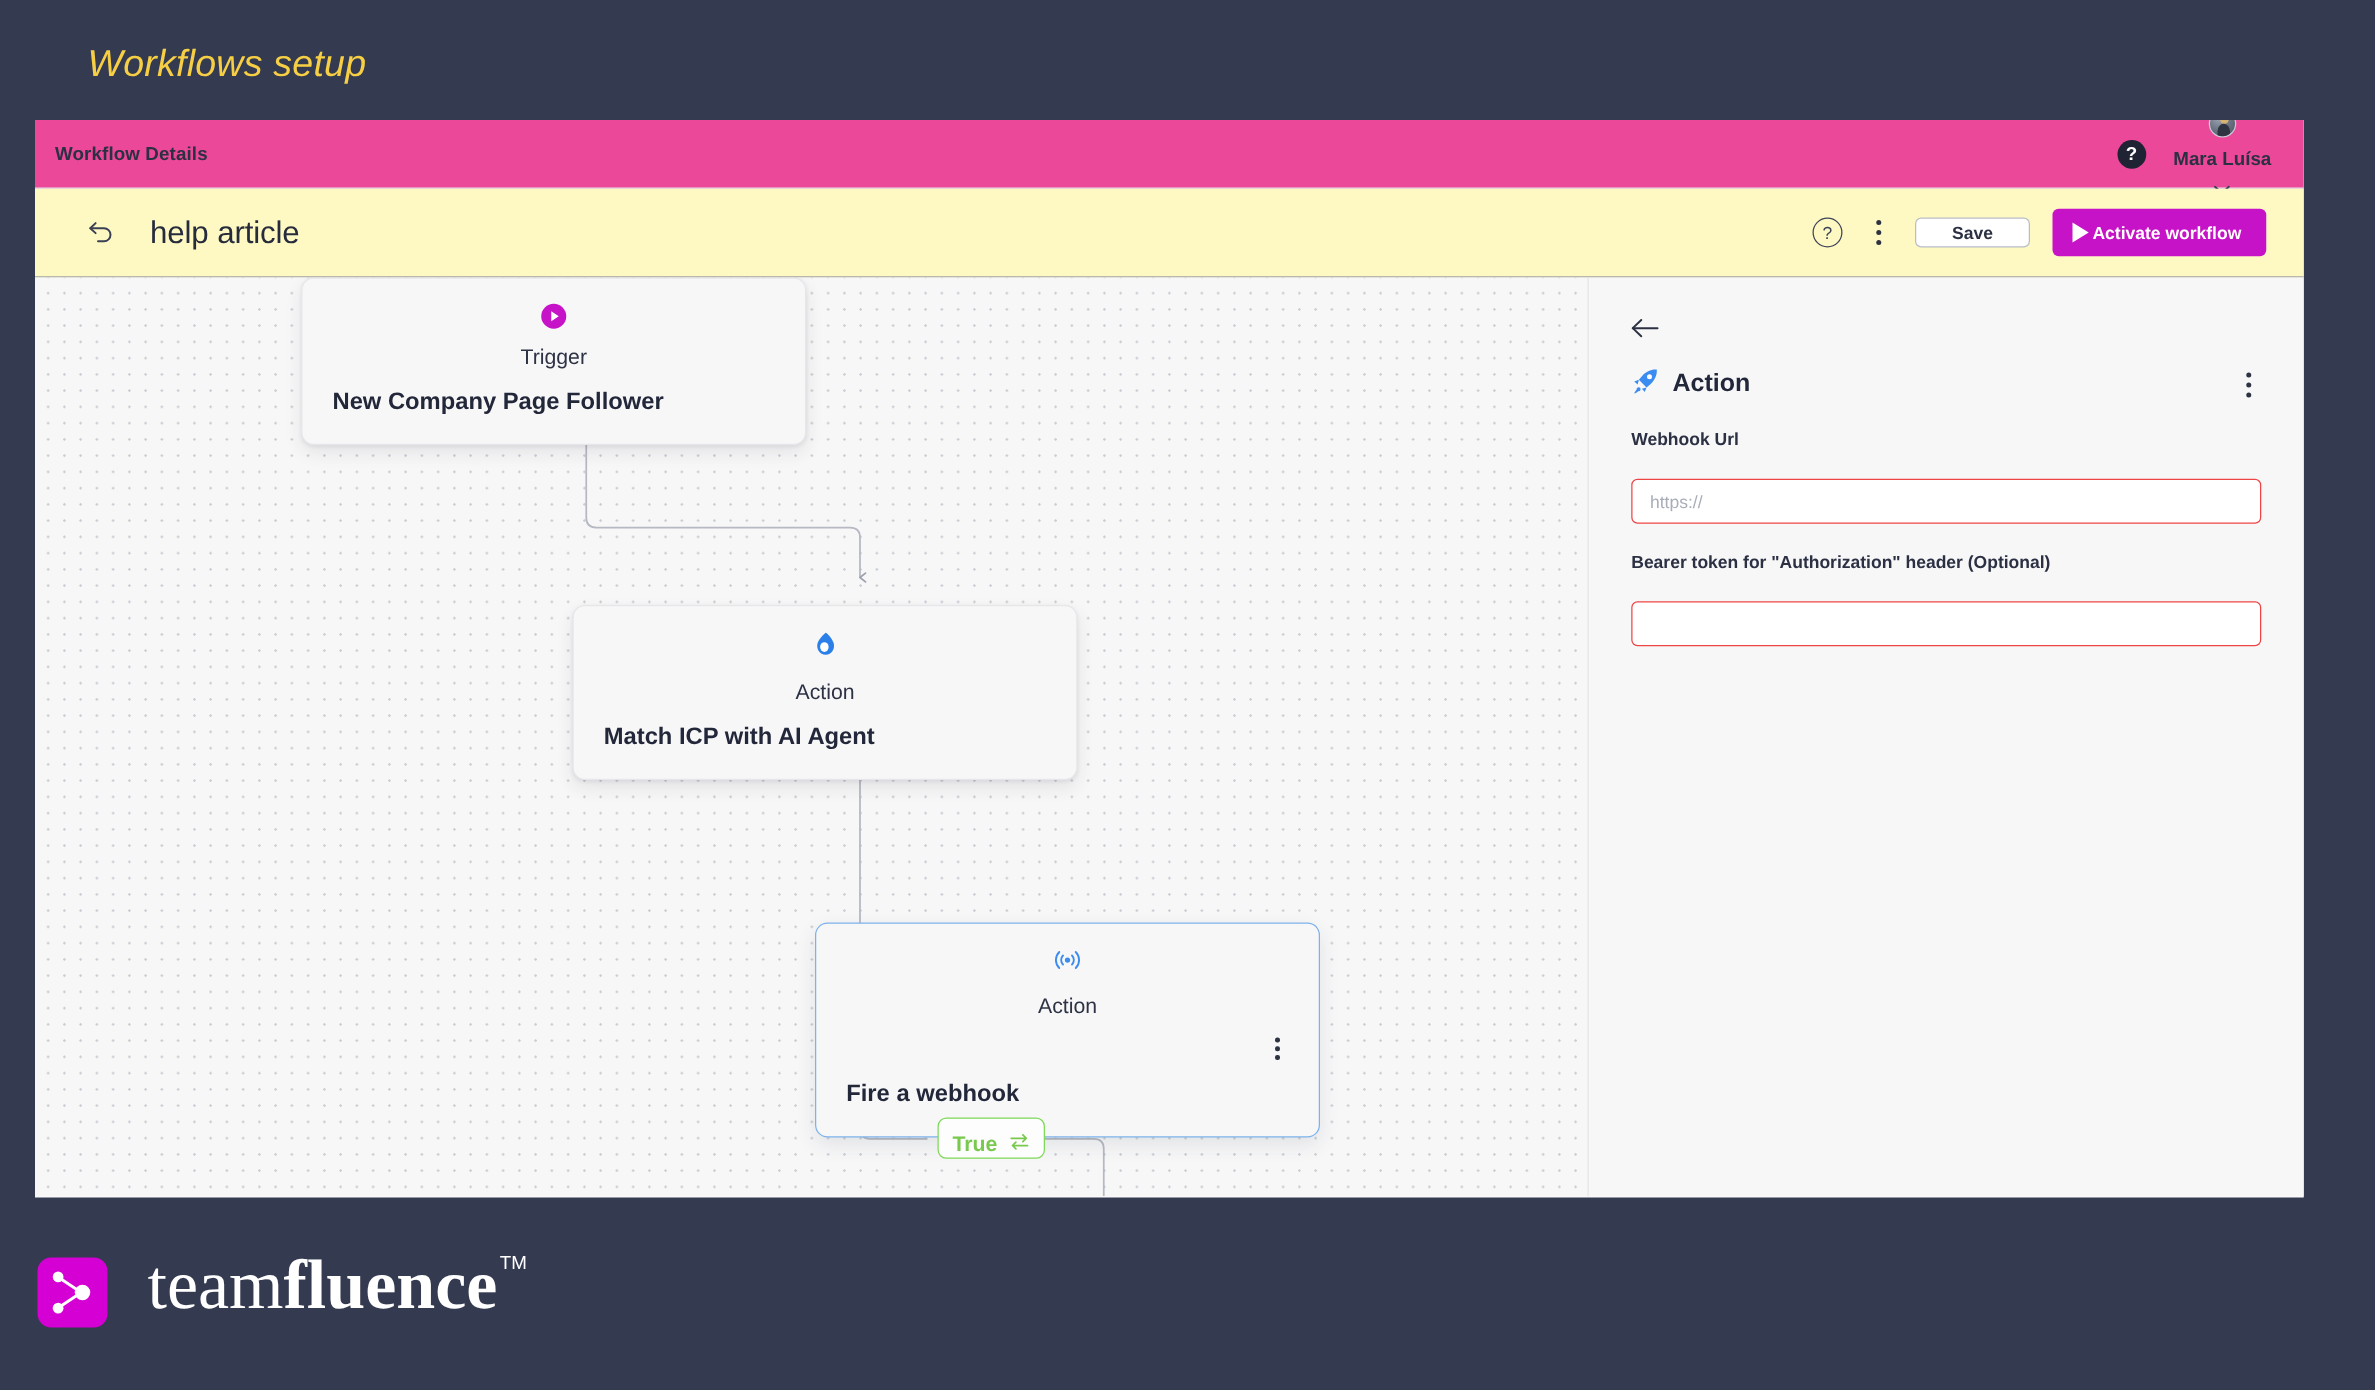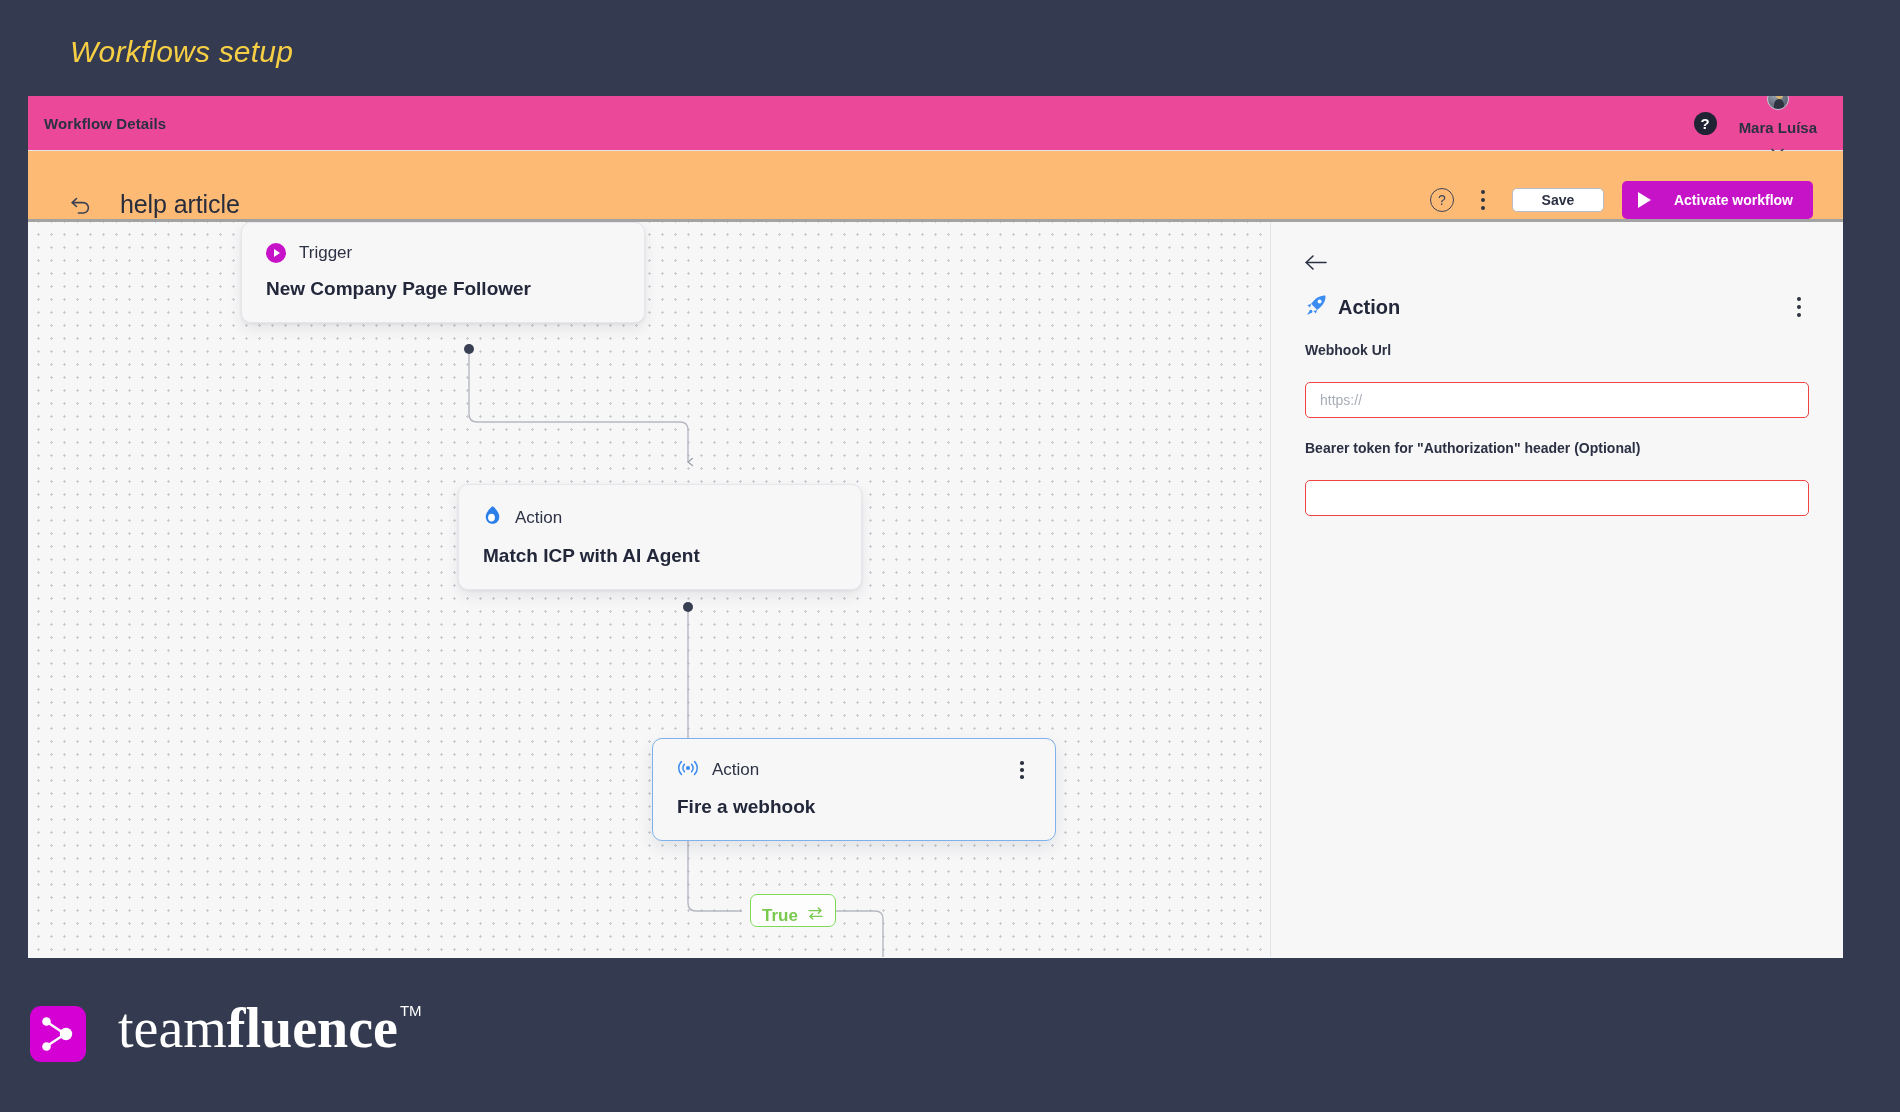--- a/index.html
+++ b/index.html
@@ -111,24 +111,24 @@
   .chev {
     color: #3c4258;
     font-size: 13px;
     line-height: 1;
   }
 
   
   .wf-header {
     position: relative;
     height: 71px;
-    background: #fdba74;
-    border-bottom: 3px solid #a3a3a3;
-    display: flex;
-    align-items: flex-end;
+    background: #fef9c3;
+    border-bottom: 1px solid #a3a3a3;
+    display: flex;
+    align-items: center;
     padding: 0 30px 0 40px;
   }
   .back-arrow {
     width: 26px; height: 26px;
     display: flex; align-items: center; justify-content: center;
     cursor: pointer;
     color: #3b4154;
     flex: none;
   }
   .wf-title {
@@ -182,21 +182,21 @@
     height: 38px;
     padding: 0 20px 0 16px;
     border: none;
     border-radius: 5px;
     background: #c713c7;
     color: #fff;
     font-size: 14px;
     font-weight: bold;
     font-family: "Liberation Sans", sans-serif;
     cursor: pointer;
-    display: flex; align-items: center; gap: 23px;
+    display: flex; align-items: center; gap: 3px;
     white-space: nowrap;
   }
   .play-tri {
     width: 0; height: 0;
     border-left: 13px solid #fff;
     border-top: 8px solid transparent;
     border-bottom: 8px solid transparent;
     flex: none;
   }
 
@@ -234,20 +234,21 @@
     padding: 20px 24px 22px 24px;
   }
   .node.selected {
     border: 1.6px solid #7eb2ec;
     box-shadow: 0 6px 16px rgba(40,45,60,0.10);
   }
   .node-row {
     display: flex;
     align-items: center;
     gap: 13px;
+    flex-direction: column;
   }
   .node-kind {
     font-size: 17px;
     color: #2d3244;
   }
   .node-title {
     margin-top: 15px;
     font-size: 19px;
     font-weight: bold;
     color: #22273a;

